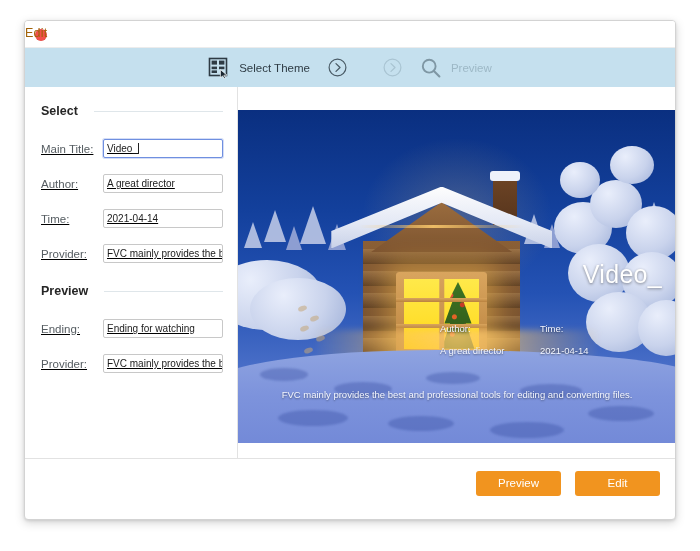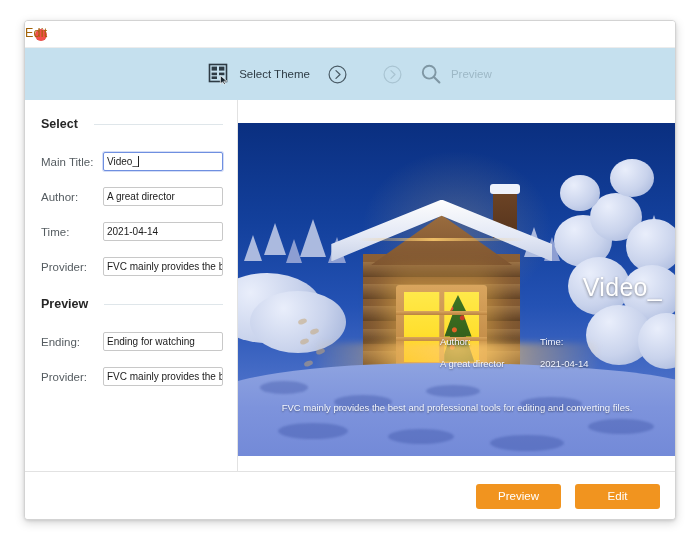--- a/index.html
+++ b/index.html
@@ -56,21 +56,21 @@
     position: absolute;
     left: 0; right: 0; top: 5px;
     font-size: 12.5px;
     color: #a16207;
     letter-spacing: 0.2px;
   }
 
   
   .toolbar {
     position: relative;
-    height: 52px;
+    height: 39px;
     background: #c5e0ee;
     display: flex;
     align-items: center;
     justify-content: center;
     gap: 0px;
   }
   .step {
     display: flex;
     align-items: center;
     gap: 9px;
@@ -127,20 +127,21 @@
     background: #dfe6ea;
     margin-left: 16px;
   }
 
   
   .form-row {
     display: flex;
     align-items: center;
     margin: 0 0 0 16px;
     height: 27px;
+    text-decoration: underline;
   }
   .form-row .fr-label {
     width: 62px;
     font-size: 11.5px;
     color: #555c61;
     white-space: nowrap;
   }
   .caret {
     display: inline-block;
     width: 1px;

